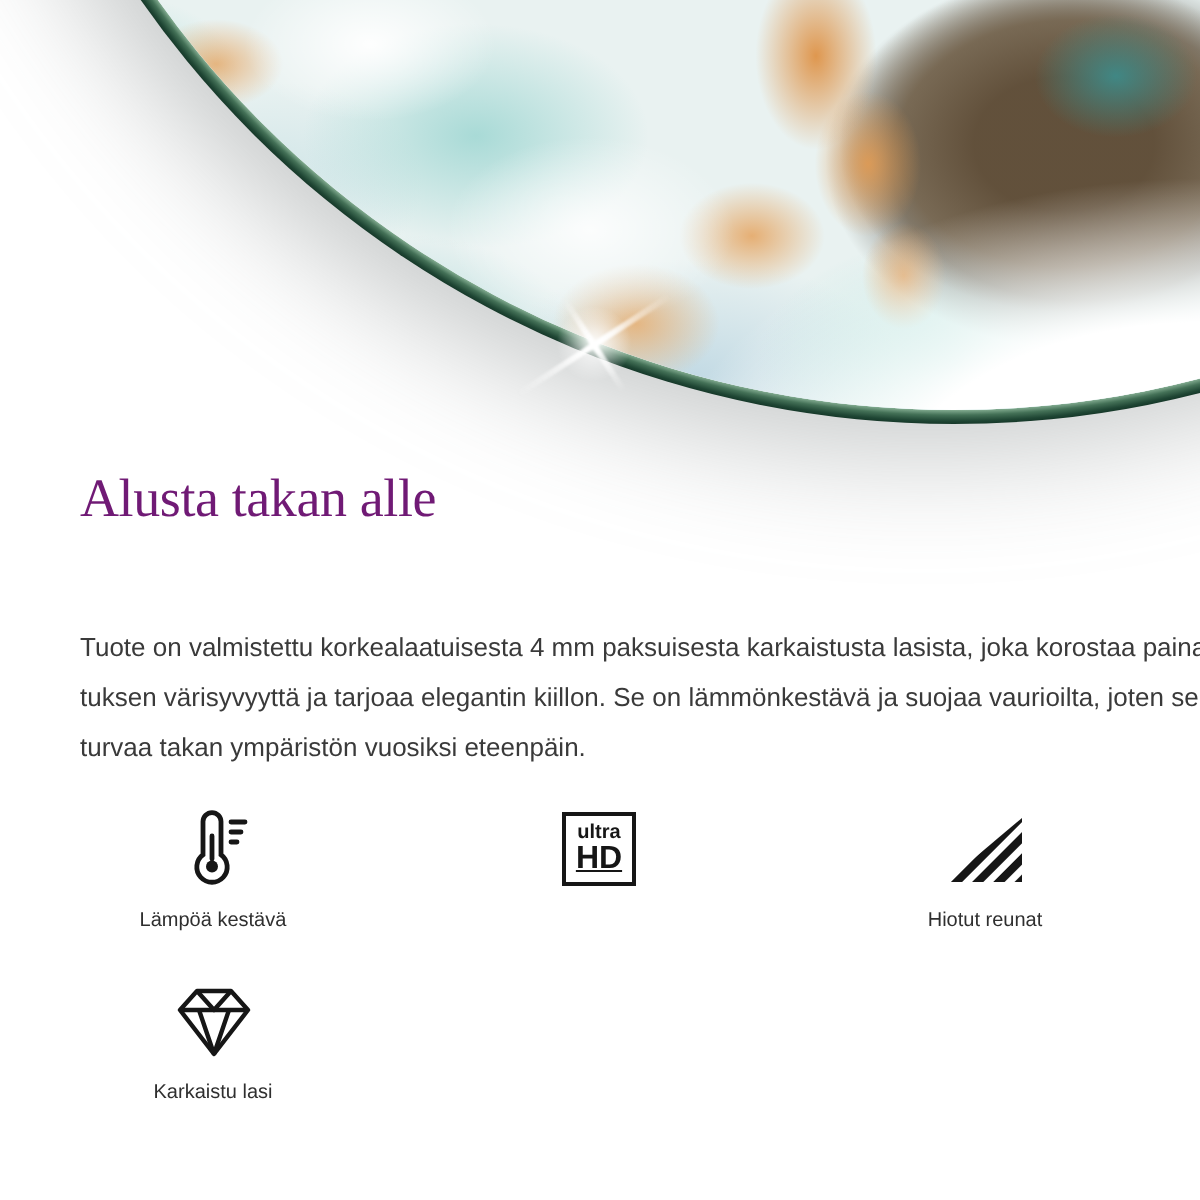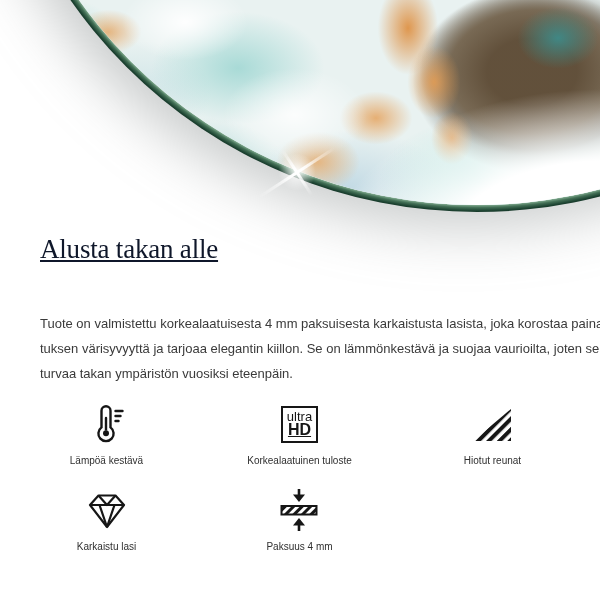--- a/index.html
+++ b/index.html
@@ -63,21 +63,21 @@
     background:linear-gradient(90deg, rgba(255,255,255,0), #fff 45%, #fff 55%, rgba(255,255,255,0));
     transform:rotate(-33deg);filter:blur(0.4px);}
   .sparkle .ray2{position:absolute;left:21px;top:46.5px;width:54px;height:3px;
     background:linear-gradient(90deg, rgba(255,255,255,0), #fff 45%, #fff 55%, rgba(255,255,255,0));
     transform:rotate(57deg);filter:blur(0.4px);}
 
   
   .title{
     position:absolute;left:40px;top:233px;margin:0;
     font-family:"Liberation Serif", serif;font-weight:400;
-    font-size:27px;line-height:33.5px;color:#0f172a;letter-spacing:-0.2px;text-decoration:underline;
+    font-size:27px;line-height:33.5px;color:#701a75;letter-spacing:-0.2px;
   }
   .title span{display:block;white-space:nowrap;}
   .para{
     position:absolute;left:40px;top:311px;margin:0;
     font-size:13px;line-height:25px;color:#3a3a3a;
   }
   .para .line{display:block;white-space:nowrap;}
 
   
   .features{
@@ -86,21 +86,21 @@
     justify-items:center;
   }
   .feature{display:flex;flex-direction:column;align-items:center;}
   .icon-box{height:48px;display:flex;align-items:center;justify-content:center;margin-bottom:6px;}
   .feature-label{font-size:10px;line-height:14px;color:#2f2f2f;text-align:center;}
   .uhd-box{
     width:37px;height:37px;border:2.5px solid #161616;box-sizing:border-box;
     display:flex;flex-direction:column;align-items:center;justify-content:center;
     color:#161616;
   }
-  .uhd-top{font-size:13px;font-weight:400;line-height:10px;letter-spacing:0;}
+  .uhd-top{font-size:10px;font-weight:700;line-height:10px;letter-spacing:0;}
   .uhd-bottom{font-size:16px;font-weight:800;line-height:15px;letter-spacing:0;text-decoration:underline;}
   svg{display:block;}
 </style>
 </head>
 <body>
 
 <div class="hero">
   <div class="disc-shadow"></div>
   <div class="disc-edge">
     <div class="disc-art">
@@ -139,21 +139,20 @@
     <span class="feature-label">Lämpöä kestävä</span>
   </div>
 
   <div class="feature">
     <div class="icon-box">
       <div class="uhd-box">
         <span class="uhd-top">ultra</span>
         <span class="uhd-bottom">HD</span>
       </div>
     </div>
-    <span class="feature-label">Korkealaatuinen tuloste</span>
   </div>
 
 
   <div class="feature">
     <div class="icon-box">
       <svg width="44" height="40" viewBox="0 0 44 40">
         <defs>
           <pattern id="hatchA" width="7.5" height="7.5" patternUnits="userSpaceOnUse" patternTransform="rotate(45)">
             <rect x="0" y="0" width="4" height="7.5" fill="#161616"></rect>
           </pattern>
@@ -169,31 +168,14 @@
       <svg width="48" height="41" viewBox="0 0 48 41" fill="none" stroke="#161616" stroke-width="2.2" stroke-linejoin="round">
         <path d="M7 15 L15.5 5.5 H32.5 L41 15 L24 37 Z"></path>
         <path d="M7 15 H41"></path>
         <path d="M15.5 5.5 L24 15 L32.5 5.5"></path>
         <path d="M16.5 15 L24 37 M31.5 15 L24 37"></path>
       </svg>
     </div>
     <span class="feature-label">Karkaistu lasi</span>
   </div>
 
-  <div class="feature">
-    <div class="icon-box">
-      <svg width="44" height="46" viewBox="0 0 44 46">
-        <defs>
-          <pattern id="hatchB" width="6" height="6" patternUnits="userSpaceOnUse" patternTransform="rotate(45)">
-            <rect x="0" y="0" width="3" height="6" fill="#161616"></rect>
-          </pattern>
-        </defs>
-        <rect x="4.5" y="19" width="35" height="8.5" fill="url(#hatchB)" stroke="#161616" stroke-width="2"></rect>
-        <path d="M22 2 V8" stroke="#161616" stroke-width="2.6"></path>
-        <path d="M16 7.5 H28 L22 15 Z" fill="#161616"></path>
-        <path d="M22 44 V38" stroke="#161616" stroke-width="2.6"></path>
-        <path d="M16 38.5 H28 L22 31 Z" fill="#161616"></path>
-      </svg>
-    </div>
-    <span class="feature-label">Paksuus 4 mm</span>
-  </div>
 
 </div>
 
 </body></html>

